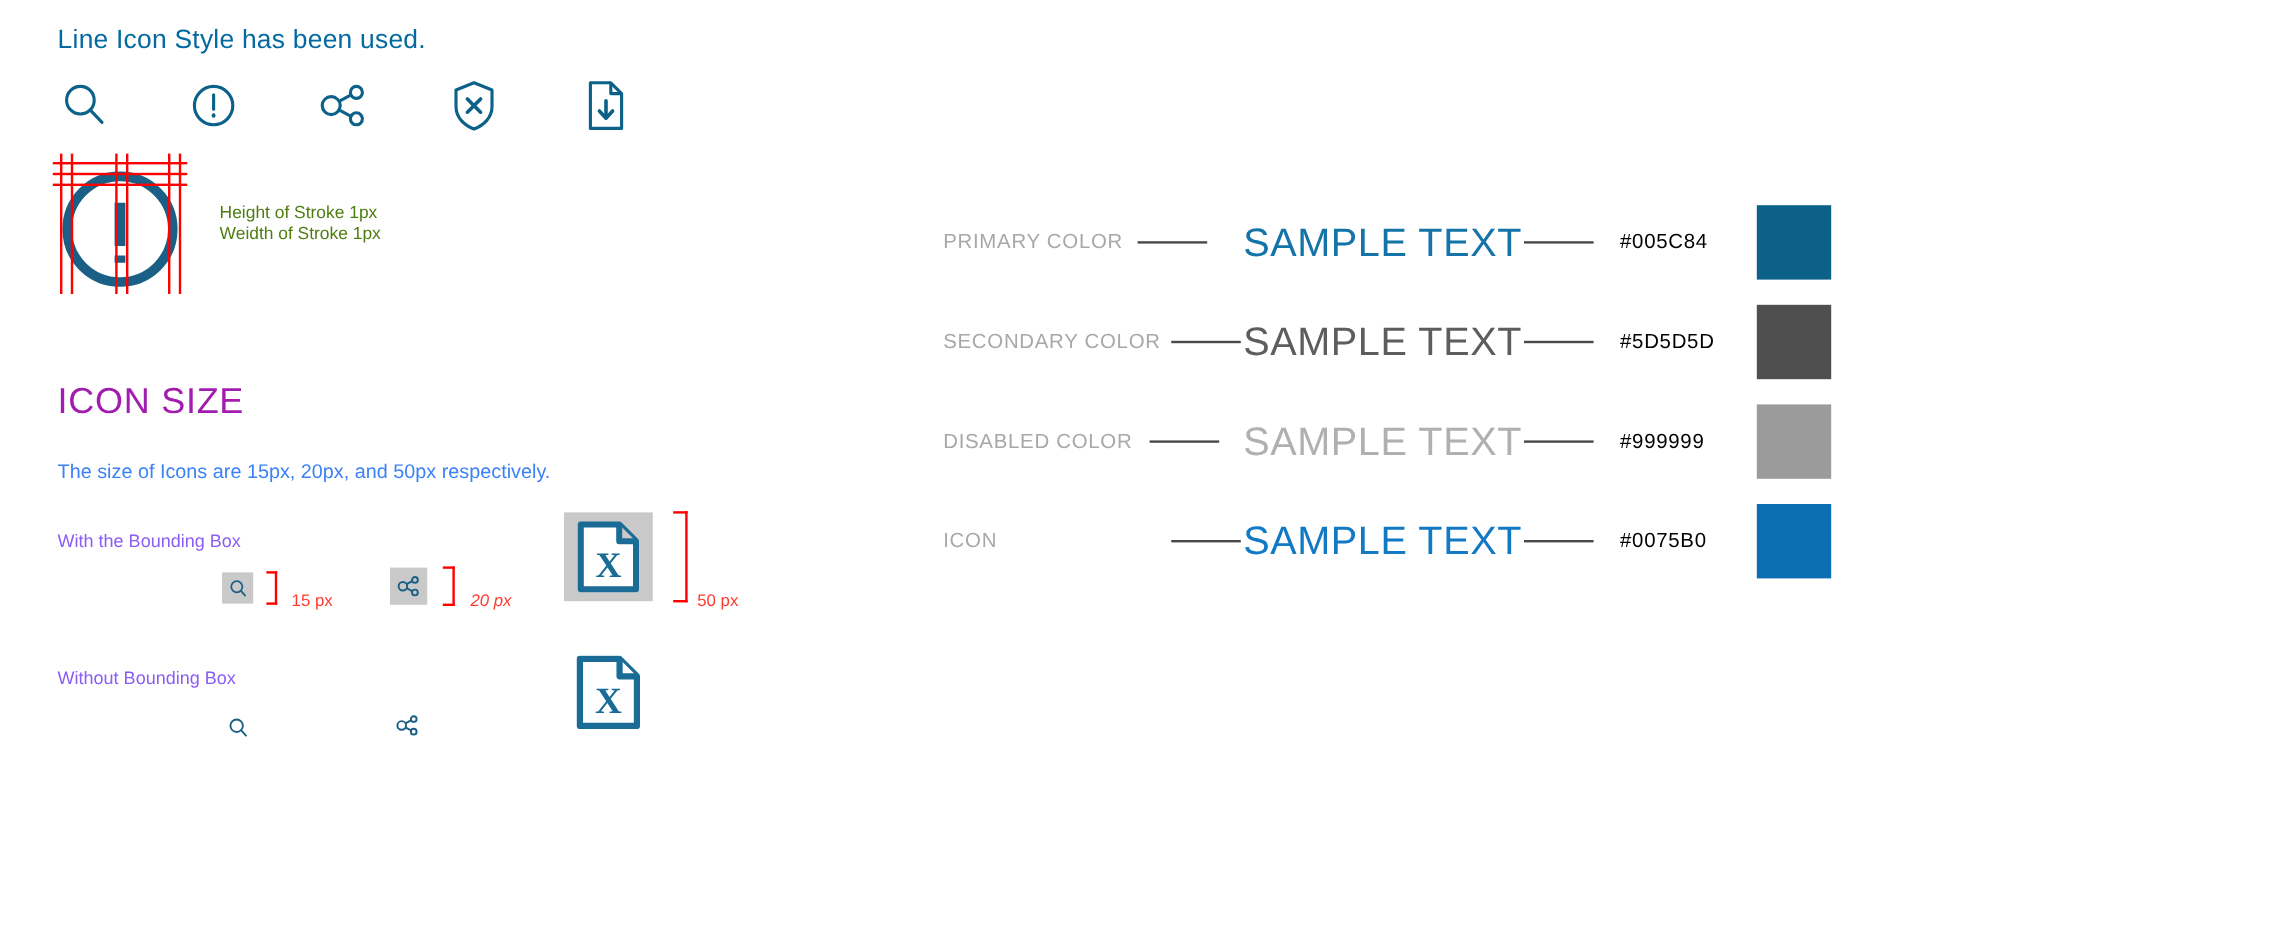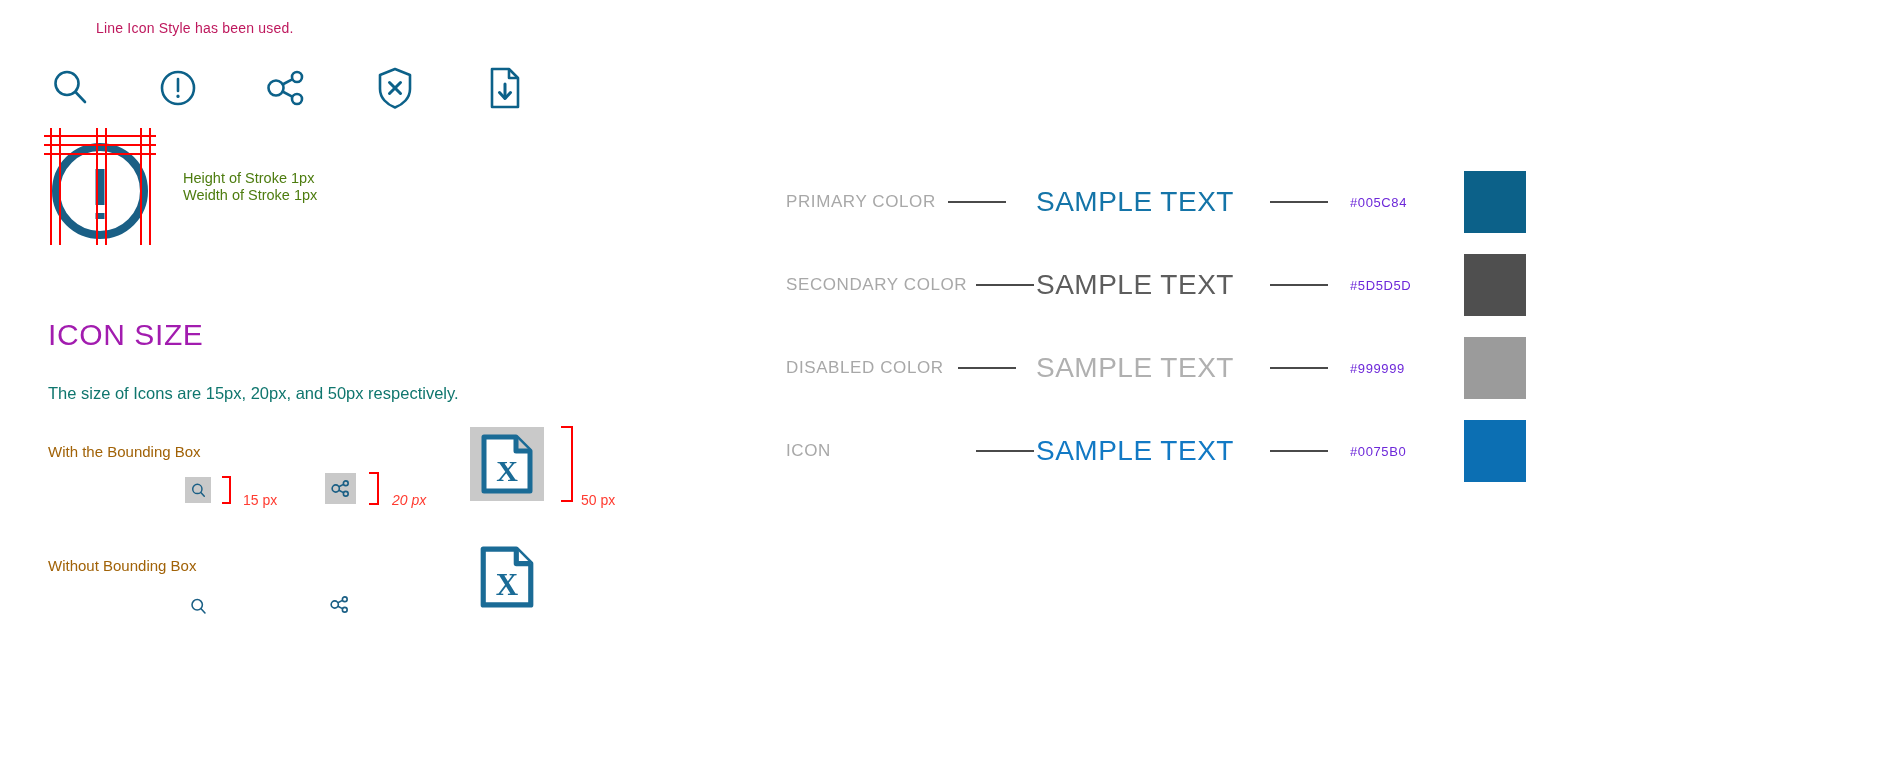--- a/index.html
+++ b/index.html
@@ -22,25 +22,24 @@
     height: 779px;
   }
 
   
   .abs { position: absolute; }
 
   
   .intro-note {
     left: 48px;
     top: 20px;
-    font-size: 14px;
-    color: #be185d;
+    font-size: 22px;
+    color: #0369a1;
     letter-spacing: .2px;
     white-space: nowrap;
-    margin-left: 48px;
   }
 
   .icon-row-top {
     left: 48px;
     top: 60px;
     width: 560px;
     height: 64px;
   }
   .icon-row-top .icon-slot {
     position: absolute;
@@ -86,27 +85,27 @@
     font-size: 30px;
     letter-spacing: .6px;
     color: #a21caf;
     font-weight: 400;
     white-space: nowrap;
   }
   .section-sub {
     left: 48px;
     top: 384px;
     font-size: 16.5px;
-    color: #0f766e;
+    color: #3b82f6;
     white-space: nowrap;
   }
 
   .row-label {
     font-size: 15px;
-    color: #a16207;
+    color: #8b5cf6;
     white-space: nowrap;
   }
   .row-label.bb  { left: 48px; top: 443px; }
   .row-label.nbb { left: 48px; top: 557px; }
 
   
   .chip {
     position: absolute;
     background: #c9c9c9;
     display: flex;
@@ -158,32 +157,32 @@
     height: 2px;
     background: #4a4a4a;
     transform: translateY(-50%);
   }
   .color-row .rule.left  { width: 58px; }
   .color-row .rule.right { width: 58px; }
   .color-row .sample {
     position: absolute;
     top: 50%;
     transform: translateY(-50%);
-    font-size: 28px;
+    font-size: 33px;
     letter-spacing: .5px;
     white-space: nowrap;
     font-weight: 400;
   }
   .color-row .hex {
     position: absolute;
     top: 50%;
     transform: translateY(-50%);
-    font-size: 13px;
+    font-size: 17px;
     letter-spacing: .6px;
-    color: #6d28d9;
+    color: #000000;
     white-space: nowrap;
   }
   .color-row .swatch {
     position: absolute;
     width: 62px;
     height: 62px;
     top: 50%;
     transform: translateY(-50%);
   }
 

